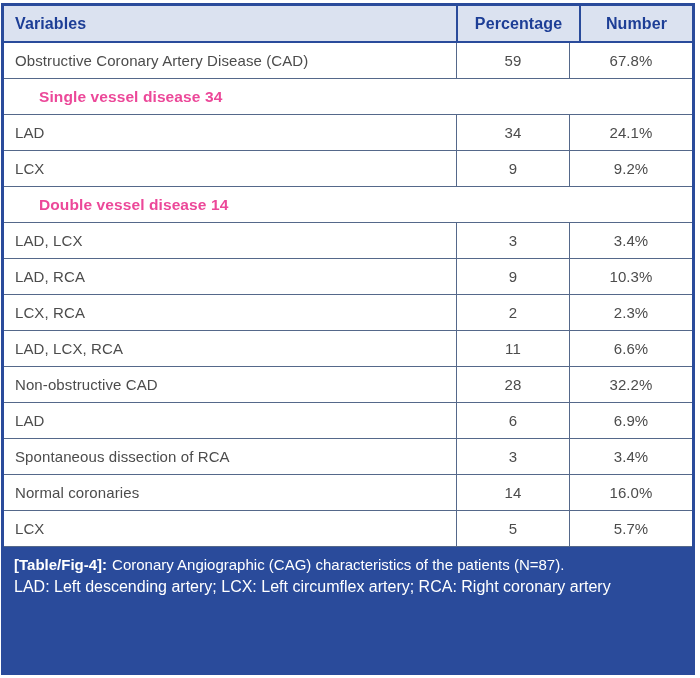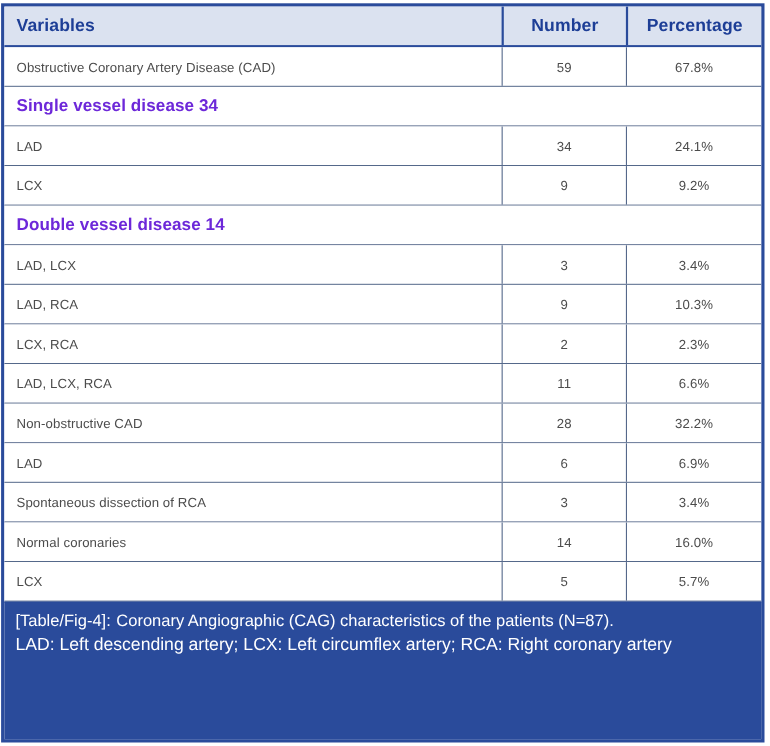--- a/index.html
+++ b/index.html
@@ -36,73 +36,74 @@
   }
   .r.head {
     flex: 0 0 37px;
     background: #dbe2f0;
     border-bottom: 2px solid #2a4b9b;
   }
   .cell {
     display: flex;
     align-items: center;
     box-sizing: border-box;
-    font-size: 12px;
+    font-size: 15px;
     color: #4c4c4c;
     letter-spacing: 0.1px;
     overflow: hidden;
     white-space: nowrap;
   }
   .c1 { flex: 0 0 452px; padding-left: 11px; }
   .c2 { flex: 0 0 113px; justify-content: center; border-left: 1px solid #55688a; }
   .c3 { flex: 1; justify-content: center; border-left: 1px solid #55688a; }
   .full { flex: 1; padding-left: 11px; }
   .head .cell {
     color: #1d3e96;
     font-weight: 700;
     font-size: 16px;
   }
   .head .c2, .head .c3 { border-left: 2px solid #2a4b9b; }
   .section .cell {
     font-weight: 700;
-    color: #6d28d9;
+    color: #ec4899;
     font-size: 15.5px;
+    margin-left: 24px;
   }
   .footer {
     flex: 1;
     background: #2a4b9b;
     color: #ffffff;
     box-sizing: border-box;
     padding: 7px 10px 5px 10px;
     border-top: 1px solid #2a4b9b;
   }
   .cap-line {
     font-size: 15px;
     line-height: 1.35;
     white-space: nowrap;
   }
-  .cap-tag { font-weight: 400; }
+  .cap-tag { font-weight: 700; }
   .cap-text { margin-left: 5px; }
   .foot-note {
     font-size: 16px;
     line-height: 1.3;
     margin-top: 2px;
     white-space: nowrap;
   }
 </style>
 </head>
 <body>
 
 <div class="wrap">
   <div class="tbl">
 
     <div class="r head">
       <div class="cell c1">Variables</div>
+      <div class="cell c3">Percentage</div>
       <div class="cell c2">Number</div>
-      <div class="cell c3">Percentage</div>
     </div>
 
     <div class="r">
       <div class="cell c1">Obstructive Coronary Artery Disease (CAD)</div>
       <div class="cell c2">59</div>
       <div class="cell c3">67.8%</div>
     </div>
 
     <div class="r section">
       <div class="cell full">Single vessel disease 34</div>

